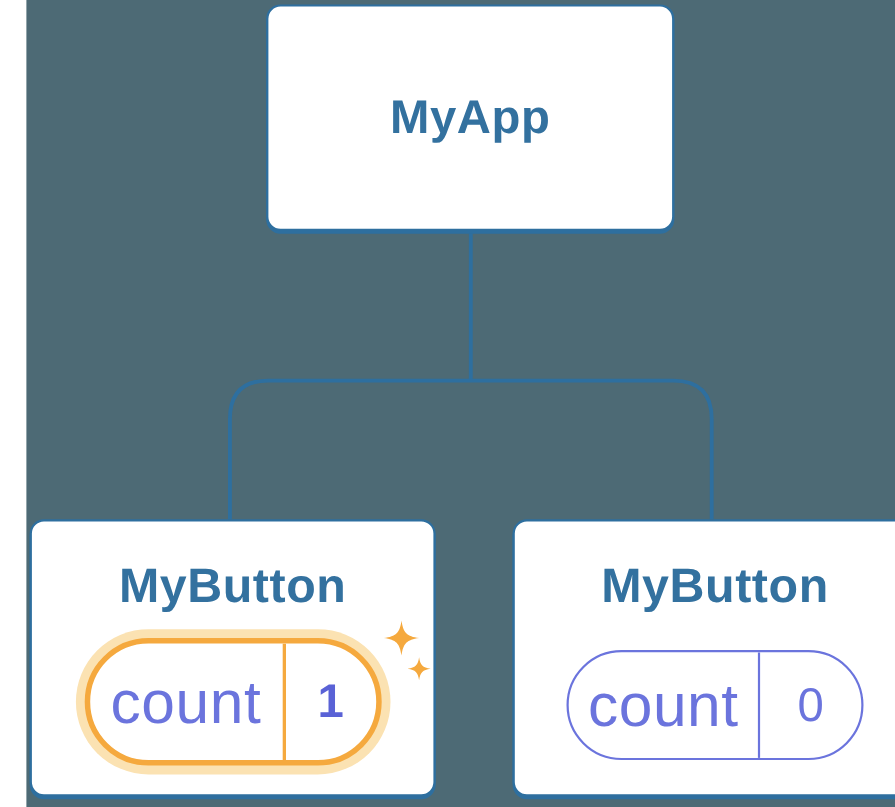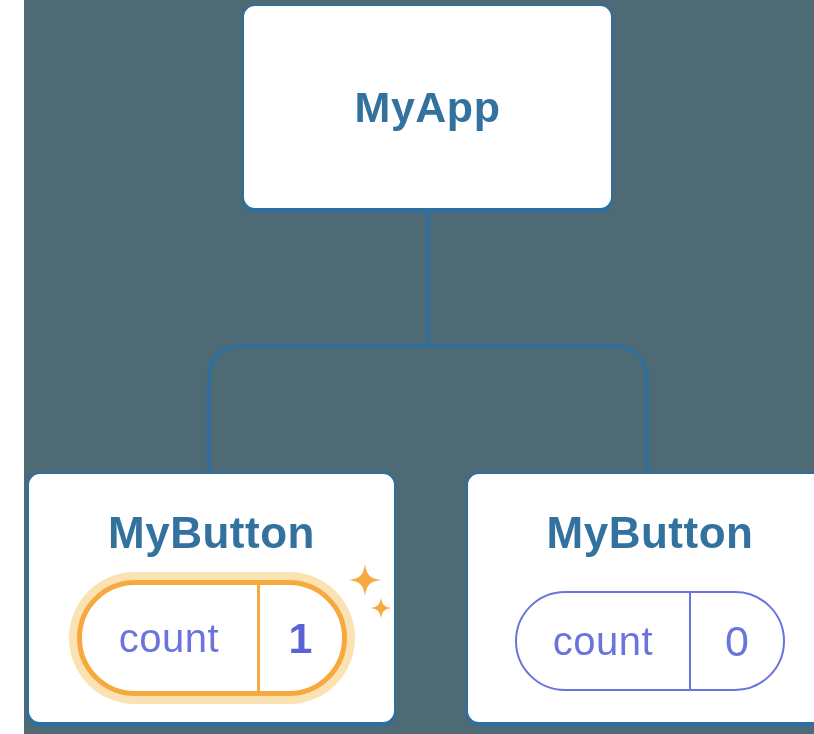--- a/index.html
+++ b/index.html
@@ -84,21 +84,21 @@
     width: 270px;
     height: 100px;
     border: 2px solid #6B74DD;
   }
 
   .pill-key {
     flex: 1;
     display: flex;
     align-items: center;
     justify-content: center;
-    font-size: 40px;
+    font-size: 55px;
     color: #6B74DD;
     letter-spacing: 0.5px;
   }
 
   .pill-divider-orange { width: 3px; background: #F5A93E; }
   .pill-divider-purple { width: 2px; background: #6B74DD; }
 
   .pill-value {
     display: flex;
     align-items: center;

